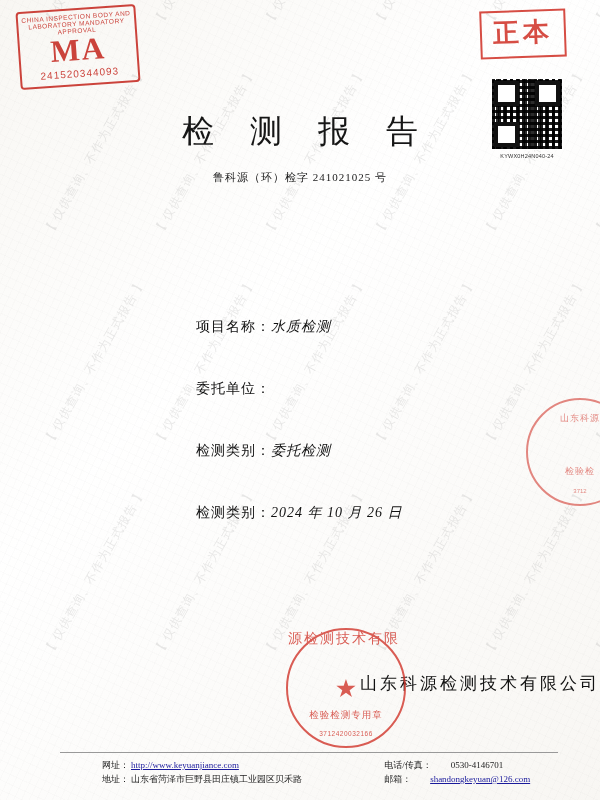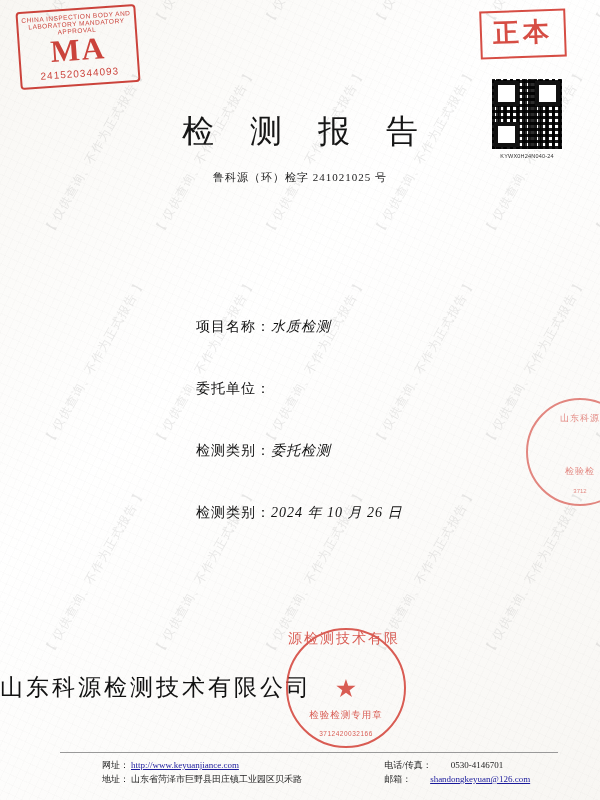--- a/index.html
+++ b/index.html
@@ -198,24 +198,24 @@
   .info-value {
     margin-left: 0;
     white-space: nowrap;
     font-style: italic;
   }
 
   
   .company-line {
     position: absolute;
     left: 0;
-    right: 16px;
+    right: 0;
     top: 672px;
-    text-align: left;
-    font-size: 23px;
+    text-align: right;
+    font-size: 17px;
     letter-spacing: 3px;
     color: #111;
     font-family: "Liberation Serif", serif;
   }
 
   
   .round-seal {
     position: absolute;
     border: 2.5px solid #d23a30;
     border-radius: 50%;

